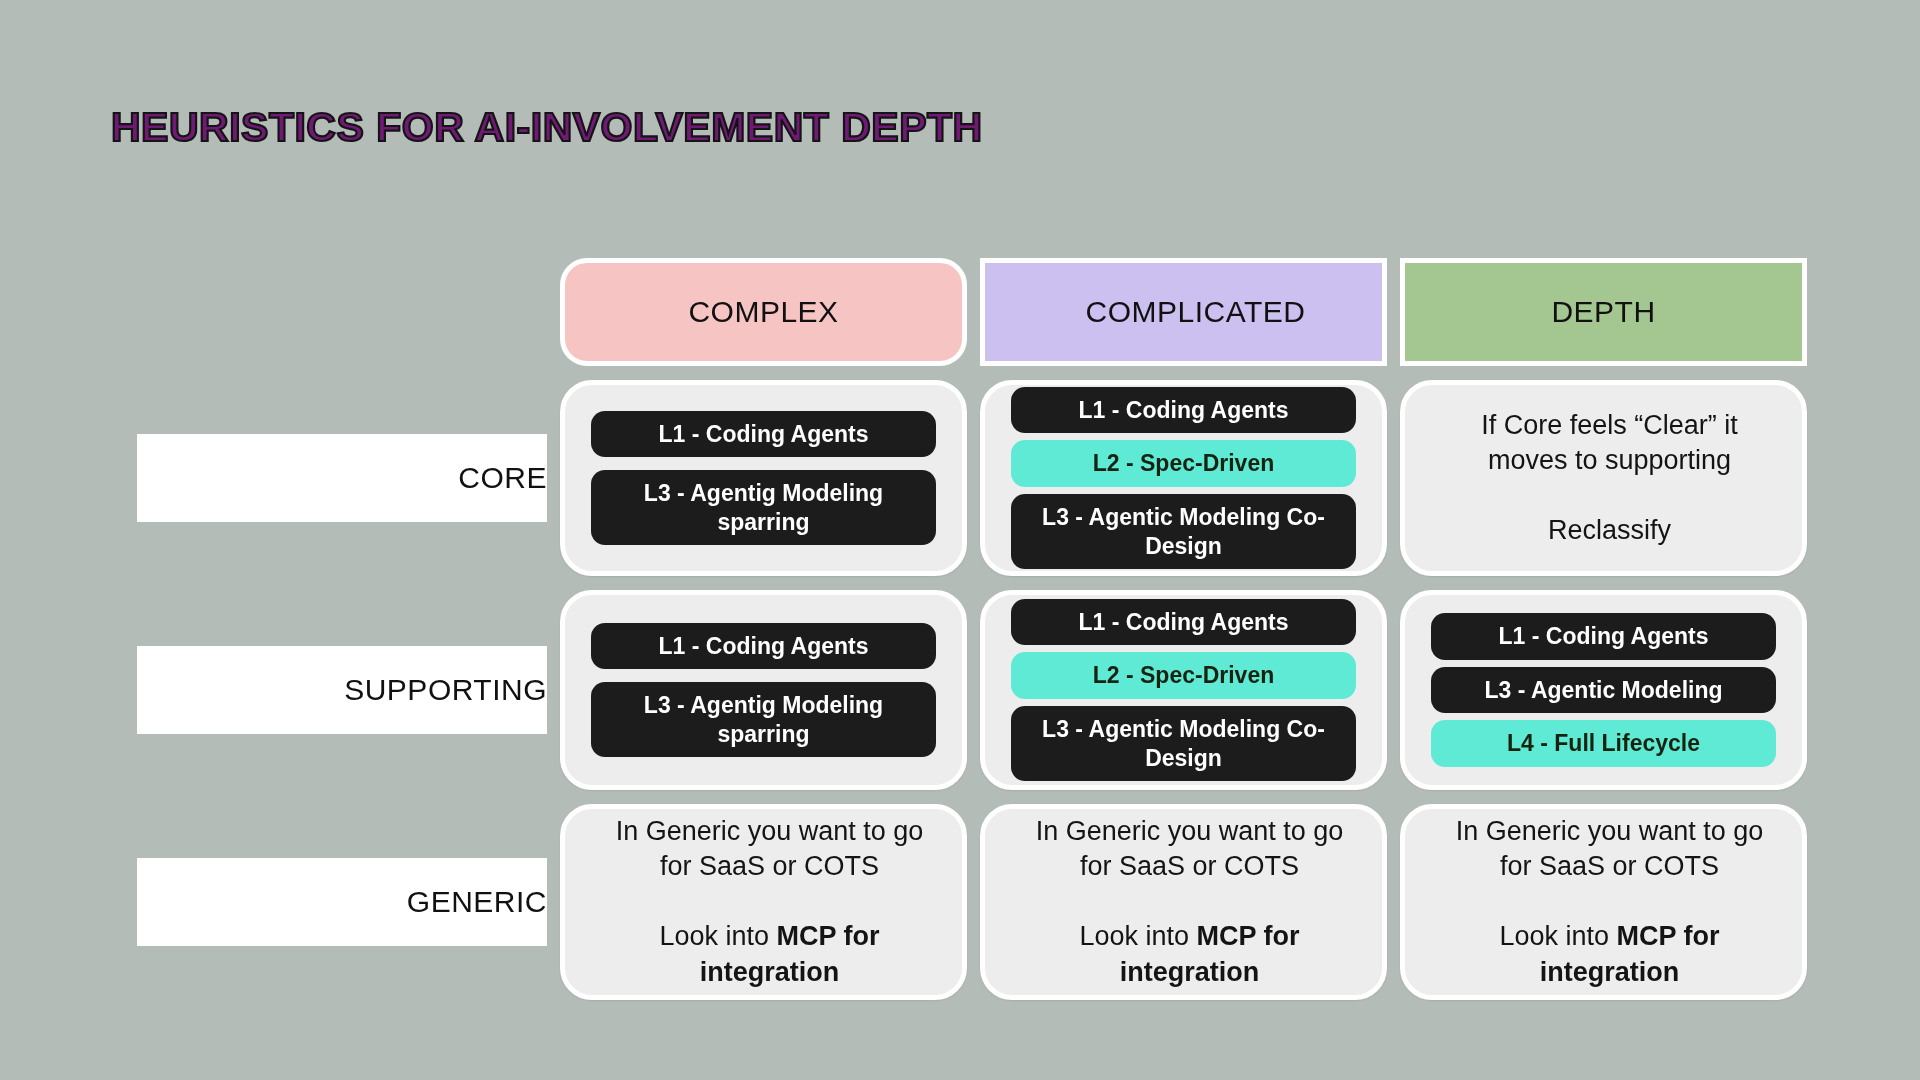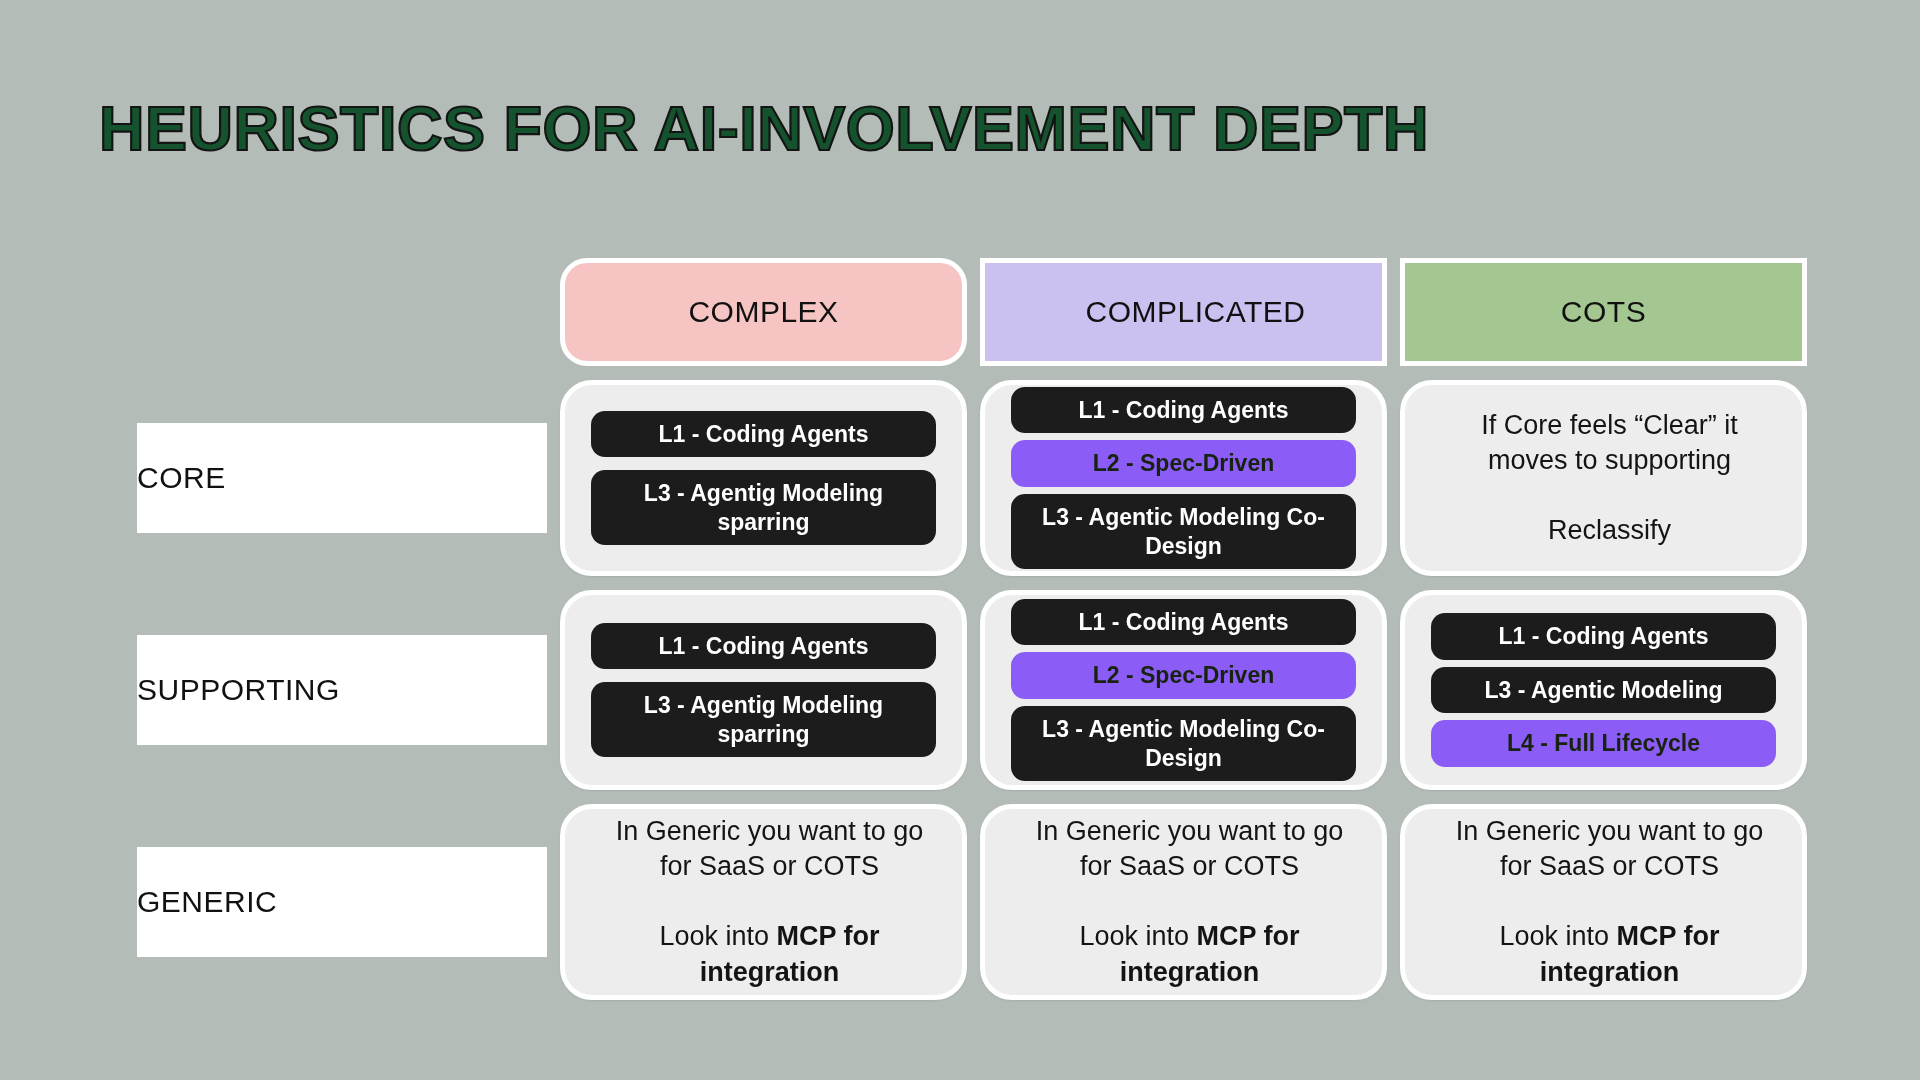--- a/index.html
+++ b/index.html
@@ -7,27 +7,27 @@
     width:1920px;height:1080px;
     background:#b3bcb6;
     font-family:"Liberation Sans", sans-serif;
     color:#141414;
     overflow:hidden;
     position:relative;
   }
   .title{
     position:absolute;
     left:99px;top:92px;
-    font-size:63px;
+    font-size:41px;
     font-weight:bold;
     letter-spacing:0.5px;
-    color:#14532d;
+    color:#701a75;
     -webkit-text-stroke:2.2px #141414;
     white-space:nowrap;
-    margin:0;
+    margin:12px;
   }
   .matrix{
     position:absolute;
     left:137px;top:258px;
     display:grid;
     grid-template-columns:410px 407px 407px 407px;
     grid-template-rows:108px 196px 200px 196px;
     column-gap:13px;
     row-gap:14px;
   }
@@ -39,24 +39,24 @@
     font-size:30px;
     letter-spacing:0.5px;
     color:#111111;
   }
   .col-header.complex{background:#f6c5c3;border-radius:27px;}
   .col-header.complicated{background:#ccc0f1;padding-left:24px;}
   .col-header.clear{background:#a4c791;}
   .row-label{
     background:#ffffff;
     align-self:center;
-    height:110px;
+    height:88px;
     width:100%;
     box-sizing:border-box;
-    display:flex;align-items:center;justify-content:flex-start;
+    display:flex;align-items:center;justify-content:flex-end;
     font-size:30px;
     letter-spacing:0.5px;
     color:#111111;
   }
   .cell{
     background:#ededed;
     border:5px solid #ffffff;
     border-radius:32px;
     box-sizing:border-box;
     display:flex;flex-direction:column;
@@ -71,21 +71,21 @@
     max-width:348px;
     box-sizing:border-box;
     border-radius:14px;
     padding:9px 10px;
     font-size:23px;
     font-weight:bold;
     line-height:1.24;
     text-align:center;
   }
   .pill.dark{background:#1c1c1c;color:#ffffff;}
-  .pill.green{background:#8b5cf6;color:#17230f;}
+  .pill.green{background:#5eead4;color:#17230f;}
   .cell.textcell{
     font-size:27px;
     line-height:1.32;
     text-align:center;
     color:#141414;
     padding-left:38px;
   }
   .cell.textcell p{margin:0;max-width:352px;}
   .cell.textcell p.second{margin-top:34px;}
   .cell.textcell p.narrow{max-width:300px;}
@@ -100,21 +100,21 @@
 
   <div class="corner"></div>
 
   <div class="col-header complex">
     <span>COMPLEX</span>
   </div>
   <div class="col-header complicated">
     <span>COMPLICATED</span>
   </div>
   <div class="col-header clear">
-    <span>COTS</span>
+    <span>DEPTH</span>
   </div>
 
   <div class="row-label">
     <span>CORE</span>
   </div>
 
   <div class="cell pills">
     <div class="pill dark">L1 - Coding Agents</div>
     <div class="pill dark">L3 - Agentig Modeling sparring</div>
   </div>

